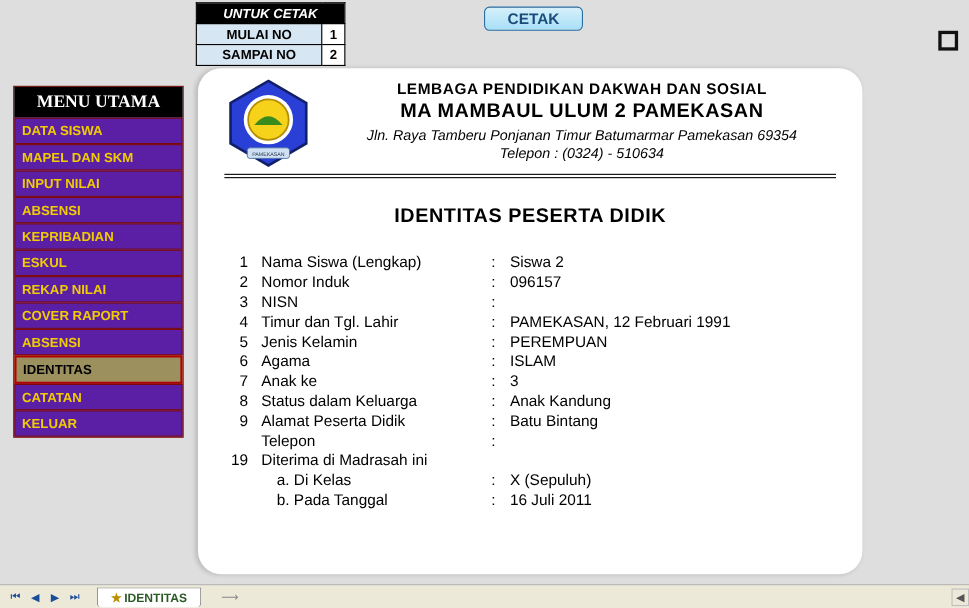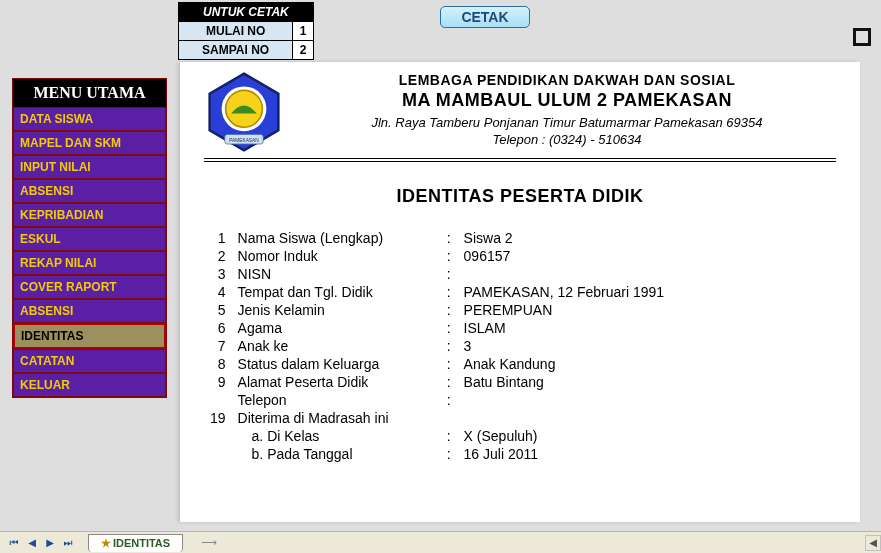--- a/index.html
+++ b/index.html
@@ -85,26 +85,27 @@
   .sidebar-item.active {
     background: #9c915e;
     color: #000;
     border: 2px solid #b00000;
   }
 
   
   .doc {
     position: absolute;
     left: 180px; top: 62px;
-    width: 680px;
+    width: 604px;
     height: 460px;
     background: #fff;
     box-shadow: -2px 0 4px rgba(0,0,0,.15);
     overflow: hidden;
     padding: 10px 24px 0 24px;
+    border-radius: 21px;
   }
   .doc-head {
     display: flex;
     align-items: flex-start;
     border-bottom: 1px solid #000;
     padding-bottom: 6px;
   }
   .logo {
     width: 80px; height: 80px;
     margin-right: 14px;
@@ -261,21 +262,21 @@
             <td>096157</td>
           </tr>
       <tr>
             <td class="num">3</td>
             <td class="lab">NISN</td>
             <td class="col">:</td>
             <td></td>
           </tr>
       <tr>
             <td class="num">4</td>
-            <td class="lab">Tempat dan Tgl. Didik</td>
+            <td class="lab">Timur dan Tgl. Lahir</td>
             <td class="col">:</td>
             <td>PAMEKASAN, 12 Februari 1991</td>
           </tr>
       <tr>
             <td class="num">5</td>
             <td class="lab">Jenis Kelamin</td>
             <td class="col">:</td>
             <td>PEREMPUAN</td>
           </tr>
       <tr>

